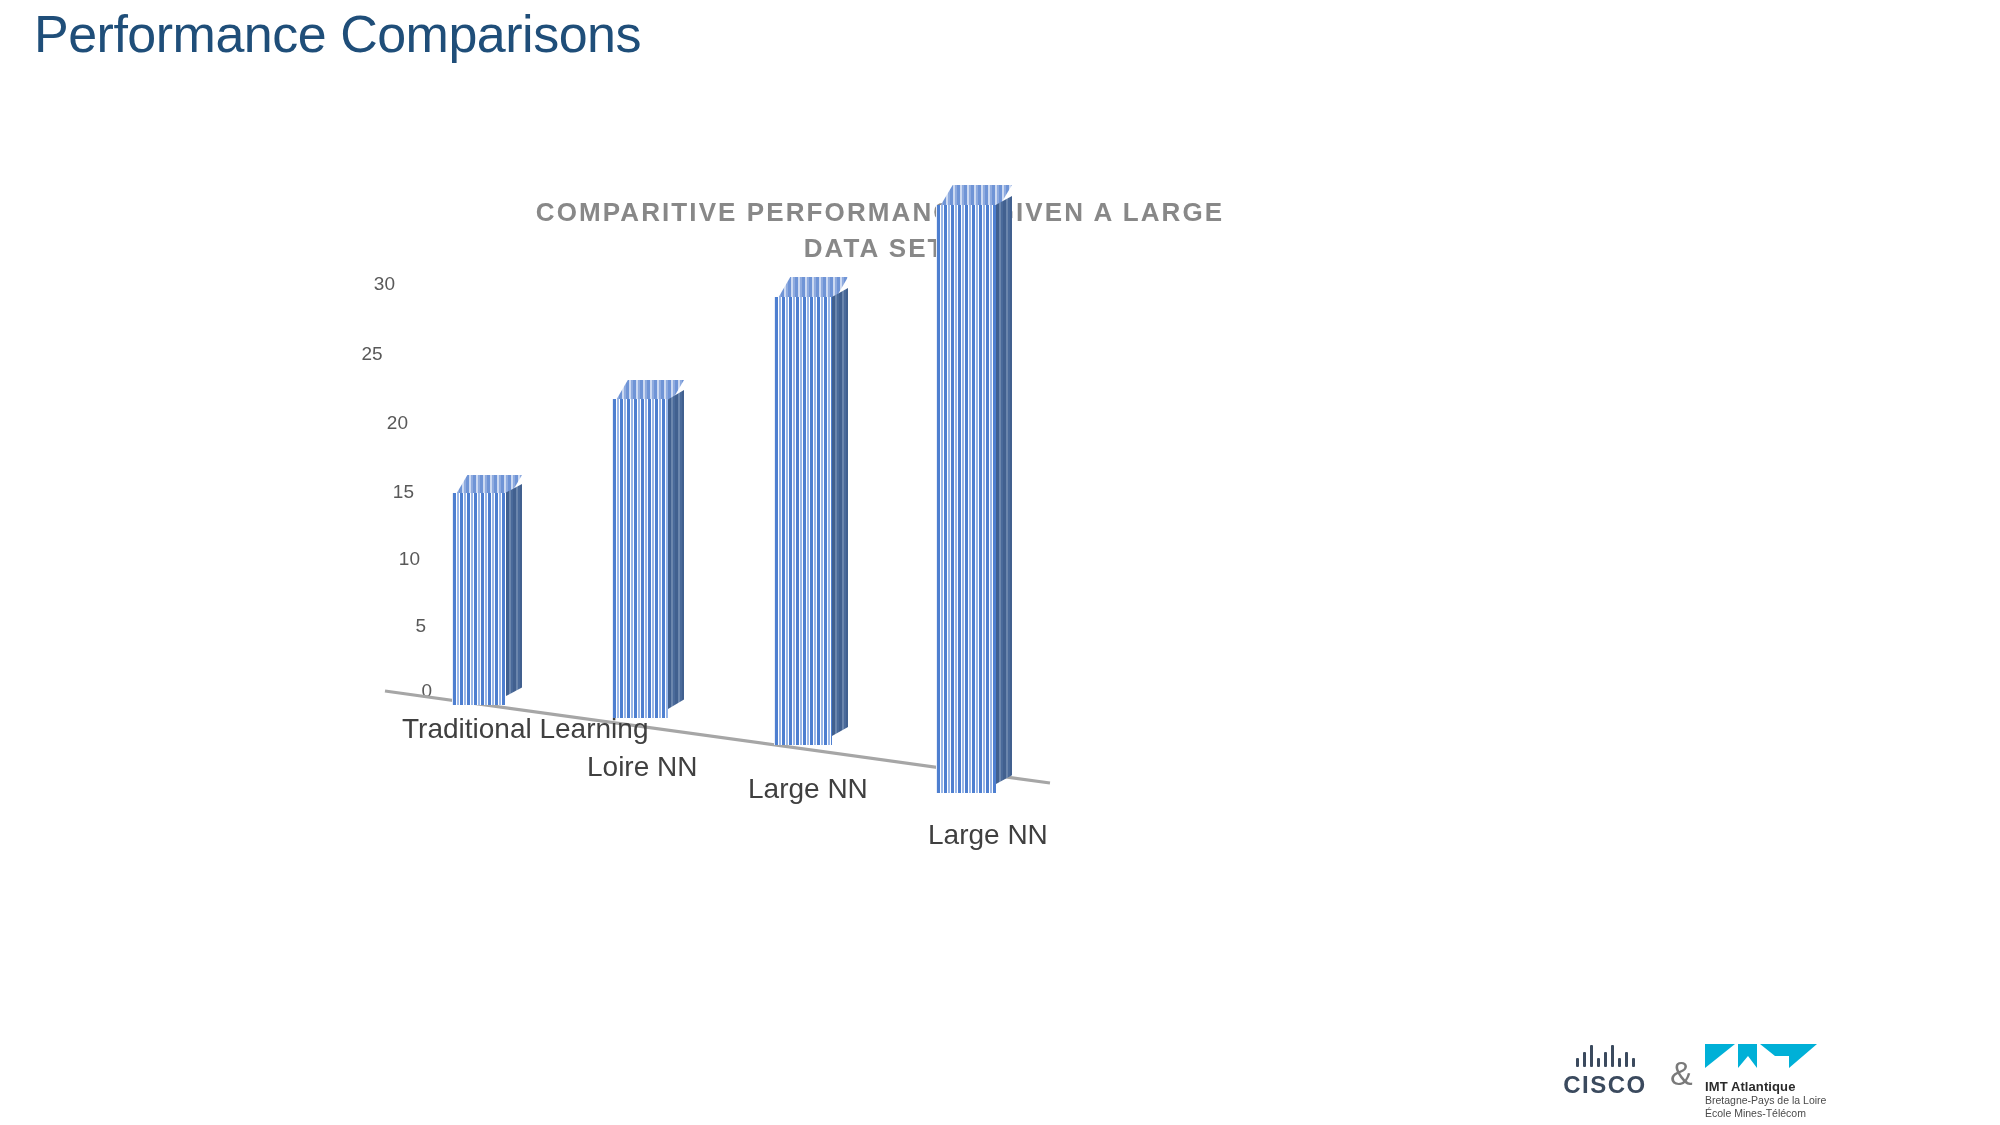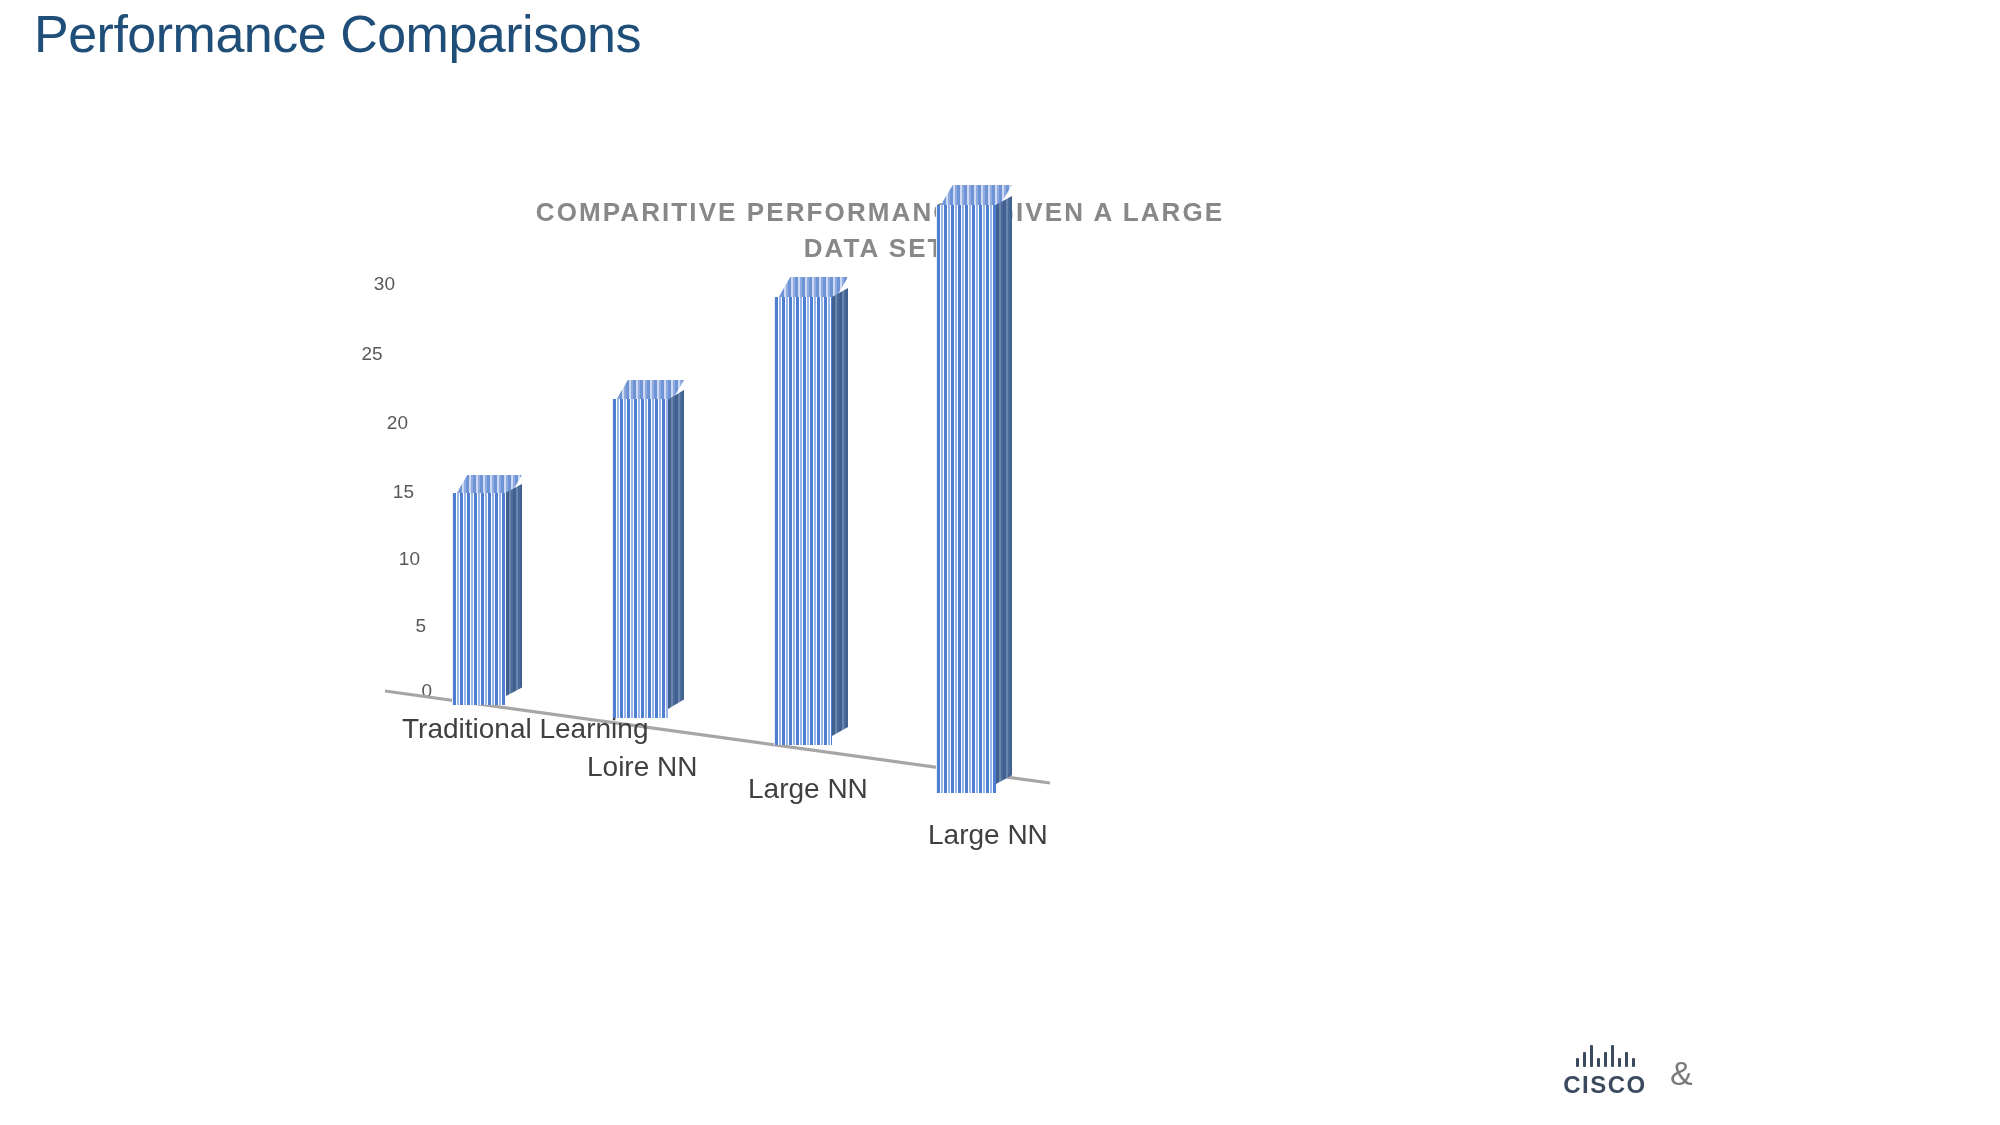--- a/index.html
+++ b/index.html
@@ -253,14 +253,24 @@
         <i style="height:22px;"></i>
       <i style="height:9px;"></i>
         <i style="height:15px;"></i>
         <i style="height:9px;"></i>
     </div>
     <div id="cisco-wordmark">CISCO</div>
   </div>
 
   <div id="ampersand">&amp;</div>
 
+  <div id="imt-logo">
+    <svg id="imt-mark" viewBox="0 0 112 32">
+      <polygon points="0,4 30,4 0,28" fill="#00B0D7"></polygon>
+      <polygon points="33,4 52,4 52,28 43,16 33,28" fill="#00B0D7"></polygon>
+      <polygon points="55,4 112,4 84,28 84,16 70,16" fill="#00B0D7"></polygon>
+    </svg>
+    <div id="imt-name">IMT Atlantique</div>
+    <div class="imt-sub">Bretagne-Pays de la Loire</div>
+    <div class="imt-sub">École Mines-Télécom</div>
+  </div>
 
 </div>
 
 </body></html>

